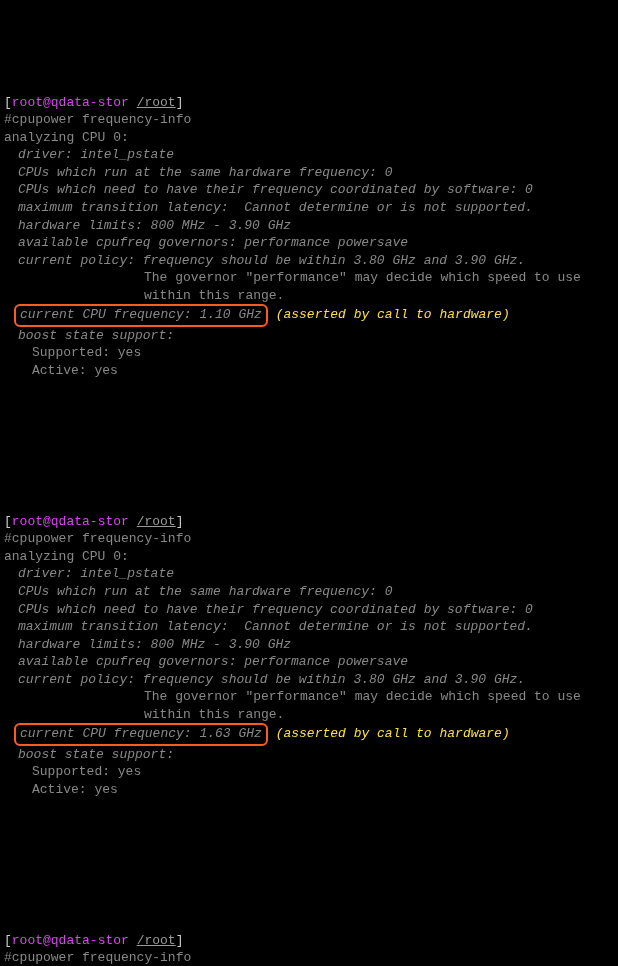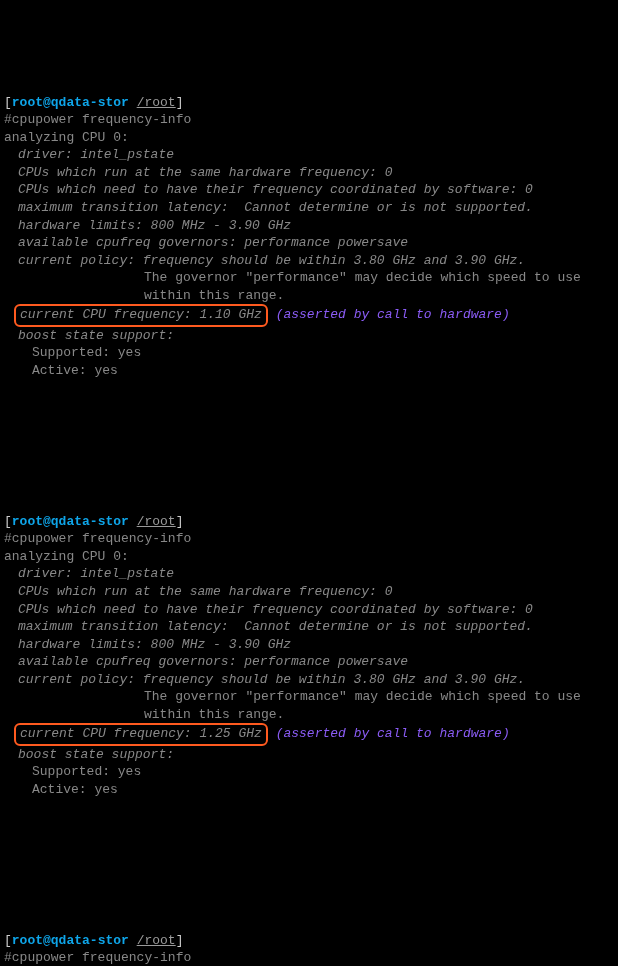--- a/index.html
+++ b/index.html
@@ -14,36 +14,36 @@
   }
   .terminal {
     padding: 6px 4px 10px 4px;
     white-space: pre;
   }
   .block {
     margin-bottom: 28px;
     position: relative;
   }
   .block:last-child { margin-bottom: 0; }
-  .prompt-user { color: #0ea5e9; font-weight: bold; margin-top: 31px; }
+  .prompt-user { color: #d946ef; font-weight: normal; margin-top: 31px; }
   .prompt-path { color: #9a9a9a; text-decoration: underline; margin-top: 16px; }
   .bracket { color: #cccccc; }
   .line { color: #888888; }
   .indent1 { padding-left: 14px; display:inline-block;font-style:italic;}
   .indent2 { padding-left: 28px; display:inline-block;}
   .indent-gov { padding-left: 140px; display:inline-block;}
   .highlight-box {
     border: 2px solid #ff5a1f;
     border-radius: 6px;
     padding: 0px 4px 1px 4px;
     display: inline-block;
     margin-left: -4px;
     color: #888888;
   }
-  .after-box { color:#8b5cf6;margin-top:24px; }
+  .after-box { color:#fde047;margin-top:24px; }
 </style>
 </head>
 <body>
 
 <div class="terminal">
 
   
   <div class="block">
 <span class="bracket">[</span><span class="prompt-user">root@qdata-stor</span><span class="bracket"> </span><span class="prompt-path">/root</span><span class="bracket">]</span>
 <span class="line">#cpupower frequency-info</span>
@@ -70,21 +70,21 @@
 <span class="line">analyzing CPU 0:</span>
 <span class="line indent1">driver: intel_pstate</span>
 <span class="line indent1">CPUs which run at the same hardware frequency: 0</span>
 <span class="line indent1">CPUs which need to have their frequency coordinated by software: 0</span>
 <span class="line indent1">maximum transition latency:  Cannot determine or is not supported.</span>
 <span class="line indent1">hardware limits: 800 MHz - 3.90 GHz</span>
 <span class="line indent1">available cpufreq governors: performance powersave</span>
 <span class="line indent1">current policy: frequency should be within 3.80 GHz and 3.90 GHz.</span>
 <span class="line indent-gov">The governor "performance" may decide which speed to use</span>
 <span class="line indent-gov">within this range.</span>
-<span class="indent1"><span class="highlight-box">current CPU frequency: 1.25 GHz</span><span class="after-box"> (asserted by call to hardware)</span></span>
+<span class="indent1"><span class="highlight-box">current CPU frequency: 1.63 GHz</span><span class="after-box"> (asserted by call to hardware)</span></span>
 <span class="line indent1">boost state support:</span>
 <span class="line indent2">Supported: yes</span>
 <span class="line indent2">Active: yes</span>
   </div>
 
   
   <div class="block">
 <span class="bracket">[</span><span class="prompt-user">root@qdata-stor</span><span class="bracket"> </span><span class="prompt-path">/root</span><span class="bracket">]</span>
 <span class="line">#cpupower frequency-info</span>
 

